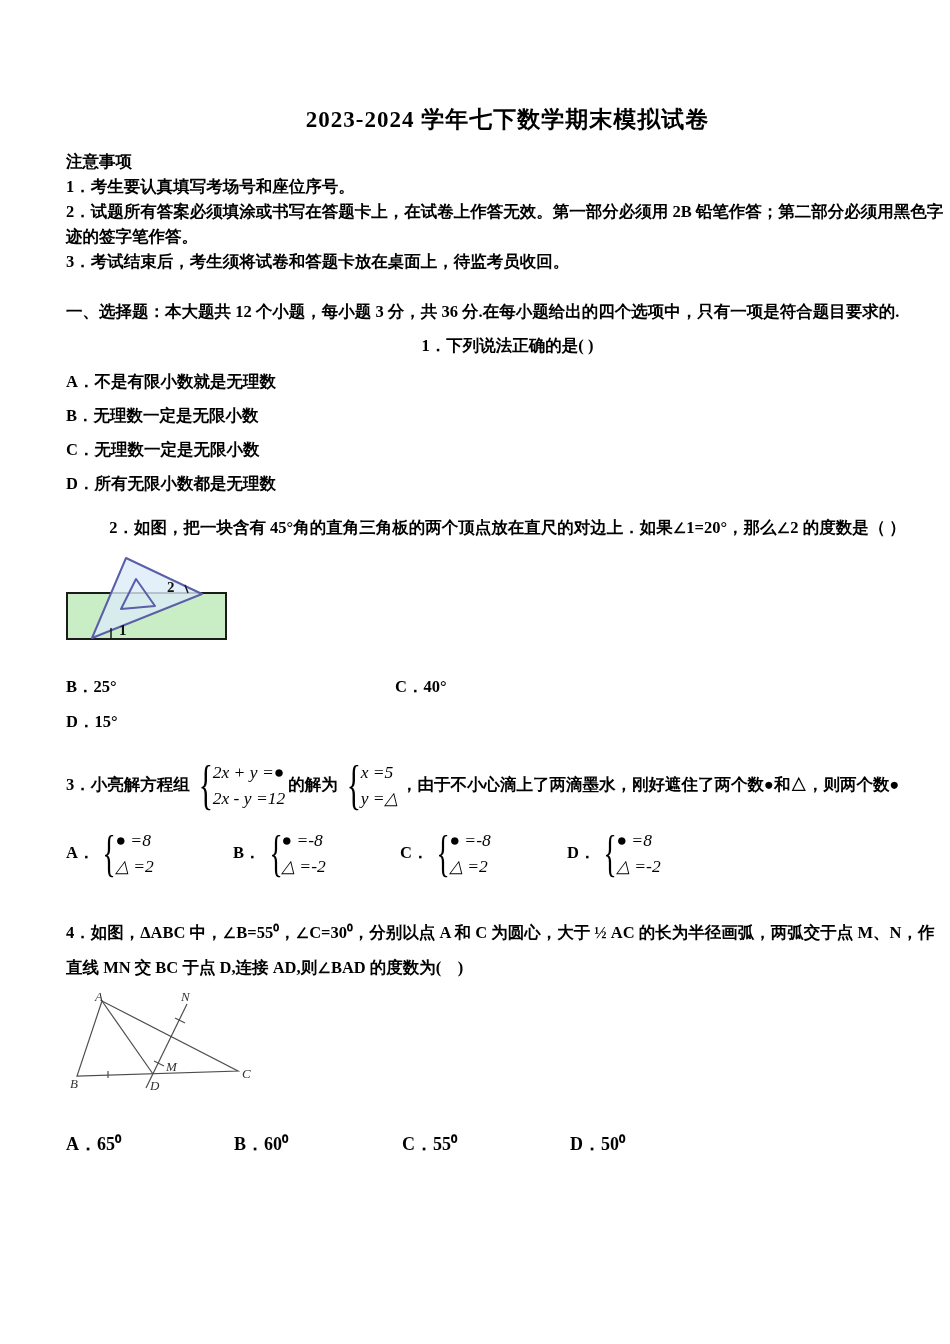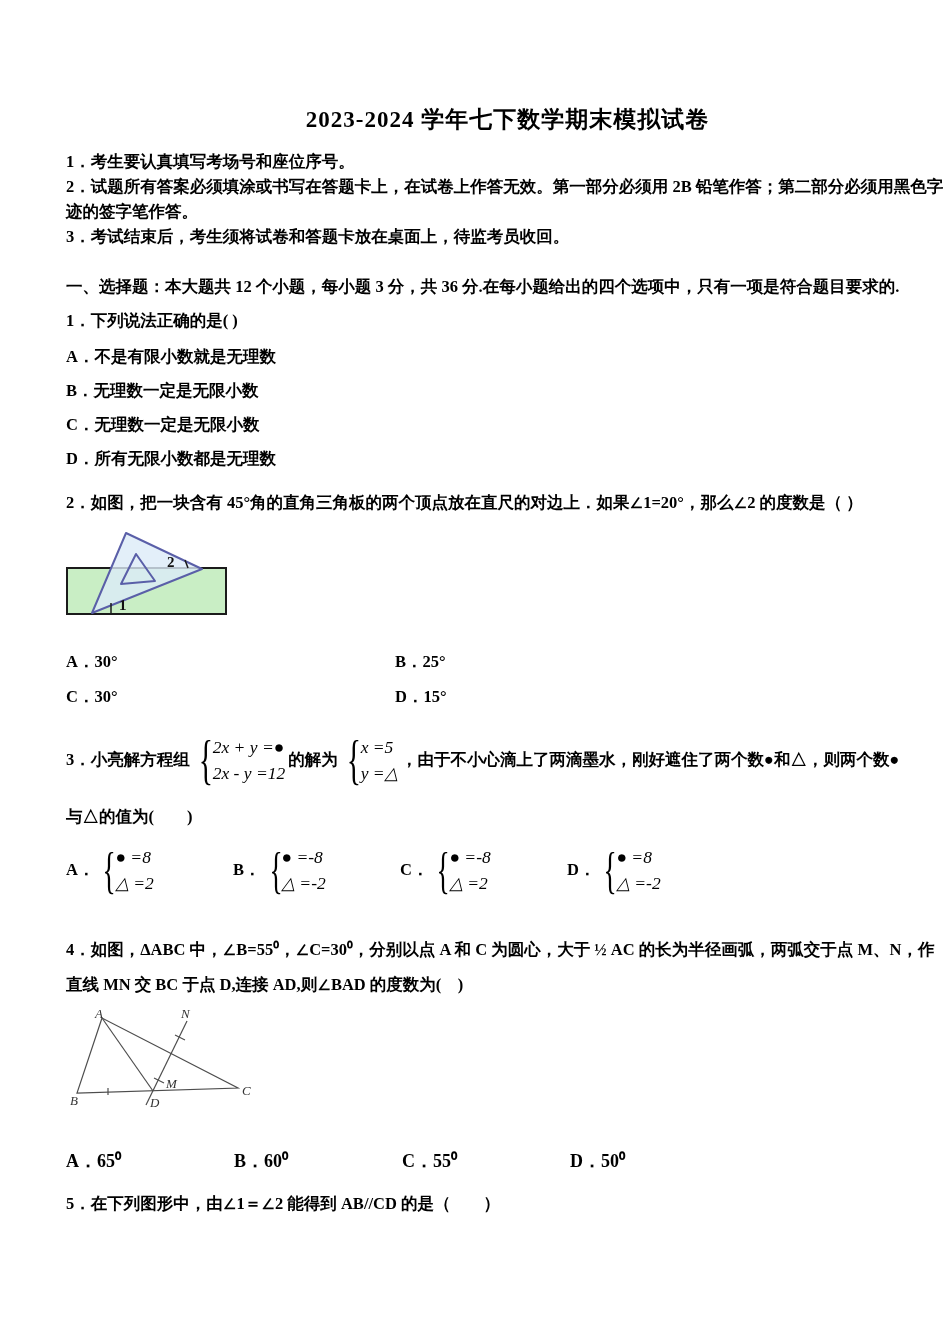--- a/index.html
+++ b/index.html
@@ -18,21 +18,21 @@
     font-size: 23px;
     font-weight: 800;
     margin: 0 0 14px 0;
     letter-spacing: 1px;
   }
   .notice-heading { font-size: 16.5px; line-height: 25px; }
   .notice-item { font-size: 16.5px; line-height: 25px; }
 
   .section-heading { font-size: 16.5px; line-height: 24px; margin-top: 26px; }
 
-  .stem { font-size: 16.5px; line-height: 24px; margin-top: 20px; }
+  .stem { font-size: 16.5px; line-height: 24px; margin-top: 20px; text-align: center; }
   .opt-line { font-size: 16.5px; line-height: 21px; margin-top: 13px; }
 
   
   .fig2-wrap { margin: 12px 0 0 0; }
   .fig-label-sans { font-family: "Liberation Serif", serif; font-weight: 700; font-size: 15px; fill: #111; }
 
   
   .opts-2col {
     margin-top: 28px;
     display: grid;
@@ -96,20 +96,21 @@
 
   .stem-q5 { font-size: 16.5px; margin-top: 20px; }
 </style>
 </head>
 <body>
 
 <div class="sheet">
 
   <div class="title">2023-2024 学年七下数学期末模拟试卷</div>
 
+  <div class="notice-heading">注意事项</div>
   <div class="notice-item">1．考生要认真填写考场号和座位序号。</div>
   <div class="notice-item">2．试题所有答案必须填涂或书写在答题卡上，在试卷上作答无效。第一部分必须用 2B 铅笔作答；第二部分必须用黑色字迹的签字笔作答。</div>
   <div class="notice-item">3．考试结束后，考生须将试卷和答题卡放在桌面上，待监考员收回。</div>
 
   <div class="section-heading">一、选择题：本大题共 12 个小题，每小题 3 分，共 36 分.在每小题给出的四个选项中，只有一项是符合题目要求的.</div>
 
   <div class="stem" style="margin-top:10px;">1．下列说法正确的是(  )</div>
   <div class="opt-line">A．不是有限小数就是无理数</div>
   <div class="opt-line">B．无理数一定是无限小数</div>
   <div class="opt-line">C．无理数一定是无限小数</div>
@@ -123,23 +124,22 @@
       <polygon points="60,6 136,42 26,86" fill="#dcebf8" fill-opacity="0.8" stroke="#5a5fa8" stroke-width="2" stroke-linejoin="round"></polygon>
       <polygon points="70,27 89,54 55,57" fill="none" stroke="#5a5fa8" stroke-width="2" stroke-linejoin="round"></polygon>
       <line x1="119" y1="33" x2="122" y2="41" stroke="#1b1b1b" stroke-width="1.5"></line>
       <line x1="45" y1="76" x2="45" y2="86" stroke="#1b1b1b" stroke-width="1.5"></line>
       <text class="fig-label-sans" x="101" y="40">2</text>
       <text class="fig-label-sans" x="53" y="83">1</text>
     </svg>
   </div>
 
   <div class="opts-2col">
-    <span>A．30°</span>
     <span>B．25°</span>
-    <span>C．30°</span>
+    <span>C．40°</span>
     <span>D．15°</span>
   </div>
 
   <div class="q3-row">
     <span>3．小亮解方程组</span>
     <span class="system">
       <span class="brace">{</span>
       <span class="stack">
         <span>2x + y =●</span>
         <span>2x - y =12</span>
@@ -148,21 +148,20 @@
     <span>的解为</span>
     <span class="system">
       <span class="brace">{</span>
       <span class="stack">
         <span>x =5</span>
         <span>y =△</span>
       </span>
     </span>
     <span>，由于不小心滴上了两滴墨水，刚好遮住了两个数●和△，则两个数●</span>
   </div>
-  <div class="q3-line2">与△的值为(　　)</div>
 
   <div class="q3-options">
     <div class="q3-opt">
       <span class="opt-label">A．</span>
       <span class="system small">
         <span class="brace">{</span>
         <span class="stack">
           <span>● =8</span>
           <span>△ =2</span>
         </span>
@@ -221,15 +220,14 @@
     </svg>
   </div>
 
   <div class="opts-4col">
     <span>A．65⁰</span>
     <span>B．60⁰</span>
     <span>C．55⁰</span>
     <span>D．50⁰</span>
   </div>
 
-  <div class="stem-q5">5．在下列图形中，由∠1＝∠2 能得到 AB//CD 的是（　　）</div>
 
 </div>
 
 </body></html>

